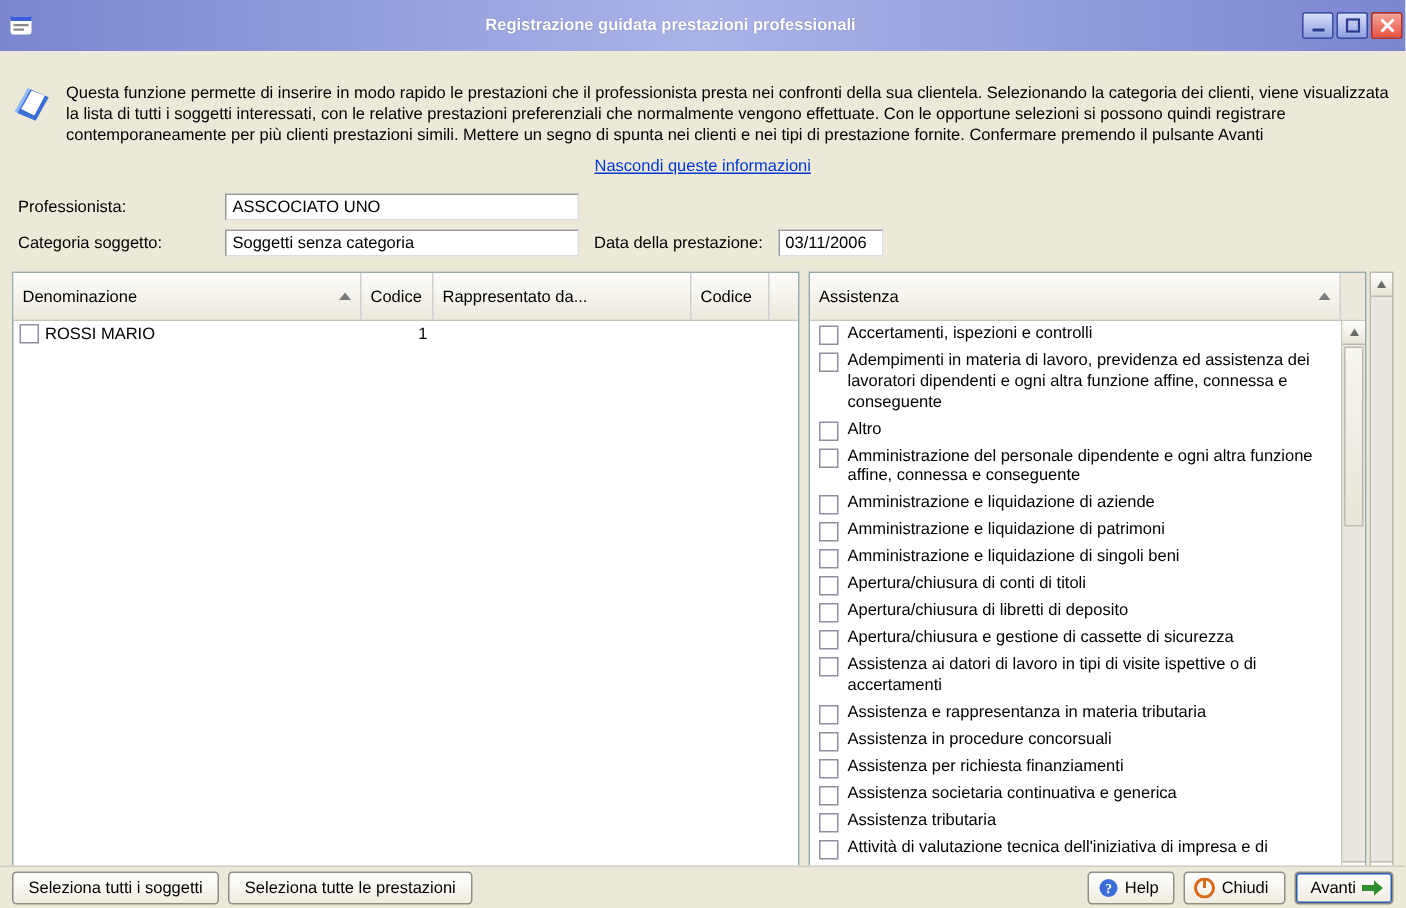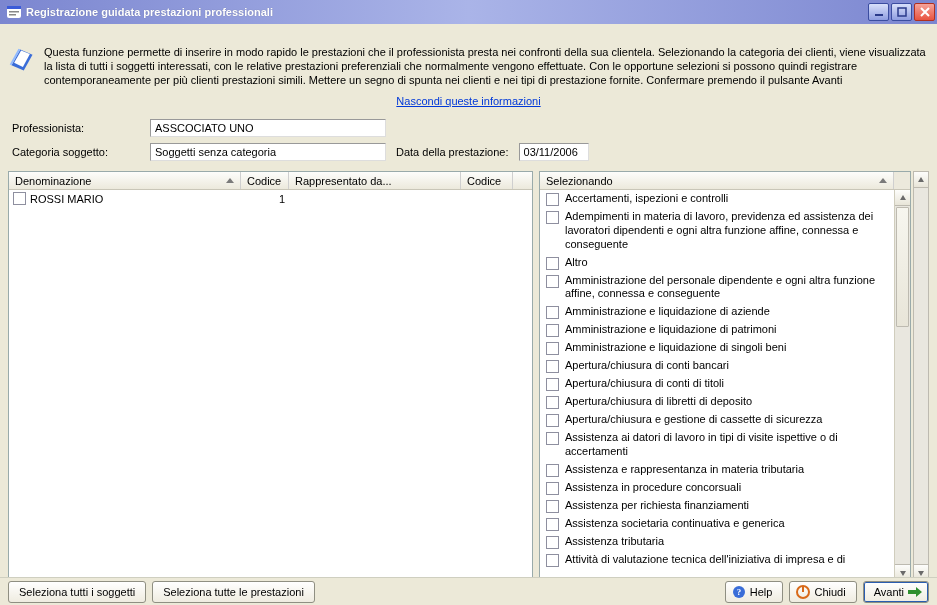--- a/index.html
+++ b/index.html
@@ -1,20 +1,20 @@
 <!DOCTYPE html>
 <html><head>
 <meta charset="utf-8">
 <style>
   * { box-sizing: border-box; }
   html, body { margin: 0; padding: 0; height: 100%; font-family: Tahoma, Arial, sans-serif; font-size: 11px; color: #000; }
   body { background: #ece9d8; width: 937px; height: 605px; overflow: hidden; position: relative; }
 
   
-  .titlebar { height: 24px; background: linear-gradient(to right, #7b86d0, #aab4e8 50%, #7b86d0); display: flex; align-items: center; padding: 0 2px 0 6px; font-weight: bold; color: #fff; }
+  .titlebar { height: 34px; background: linear-gradient(to right, #7b86d0, #aab4e8 50%, #7b86d0); display: flex; align-items: center; padding: 0 2px 0 6px; font-weight: bold; color: #fff; text-align: center; }
   .titlebar .app-icon { width: 16px; height: 16px; margin-right: 4px; display:inline-flex; align-items:center; justify-content:center; }
   .titlebar .title-text { flex: 1; text-shadow: 0 0 1px rgba(0,0,0,.3); }
   .titlebar .win-buttons { display: flex; gap: 2px; }
   .titlebar .win-btn { width: 21px; height: 18px; border: 1px solid #3b4da0; background: linear-gradient(#d8e0fa,#8f9de0); border-radius: 2px; display:flex; align-items:center; justify-content:center; color:#2a3a8a; }
   .titlebar .win-btn.close { background: linear-gradient(#f6a39a,#e8533f); border-color:#b03020; color:#5b1008; }
   .titlebar .win-btn svg { display:block; }
 
   
   .banner { display:flex; padding: 22px 10px 2px 8px; gap: 8px; }
   .banner .banner-icon { width: 28px; height: 28px; flex: none; }
@@ -37,21 +37,21 @@
   
   .split { display:flex; padding: 0 8px; height: 410px; gap: 6px; }
   .left-pane { width: 525px; display:flex; flex-direction:column; background:#fff; border:1px solid #9aa; }
   .right-wrap { flex:1; display:flex; gap:2px; }
   .right-pane { flex:1; display:flex; flex-direction:column; background:#fff; border:1px solid #9aa; }
   .outer-scroll { width: 16px; background:#e9e7df; border:1px solid #bdbab0; display:flex; flex-direction:column; }
   .outer-scroll .sb-btn { height:16px; background: linear-gradient(#fdfdfb,#e8e5d8); border-bottom:1px solid #bdbab0; display:flex; align-items:center; justify-content:center; color:#6a6a6a; }
   .outer-scroll .sb-btn.bottom { border-top:1px solid #bdbab0; border-bottom:none; margin-top:auto; }
 
   
-  .col-headers { height: 18px; display:flex; background: linear-gradient(#fdfdfb,#ece9dc); border-bottom:1px solid #c9c6b8; user-select:none; }
+  .col-headers { height: 32px; display:flex; background: linear-gradient(#fdfdfb,#ece9dc); border-bottom:1px solid #c9c6b8; user-select:none; }
   .col-headers .ch { border-right:1px solid #cfcfcf; padding: 2px 6px; display:flex; align-items:center; gap:4px; white-space:nowrap; }
   .col-headers .ch.sorted::after { content:""; width:0; height:0; border-left:4px solid transparent; border-right:4px solid transparent; border-bottom:5px solid #7a7a7a; margin-left:auto; }
   .ch.denom { width: 232px; }
   .ch.codice1 { width: 48px; }
   .ch.rappr { width: 172px; }
   .ch.codice2 { width: 52px; }
   .ch.filler { flex:1; border-right:none; }
   .ch.prest { flex:1; }
   .ch.r-scroll-gap { width:16px; border-right:none; background:#ece9dc; }
 
@@ -167,21 +167,21 @@
           <div class="cell codice1">1</div>
           <div class="cell rappr"></div>
           <div class="cell codice2"></div>
         </div>
       </div>
   </div>
 
   <div class="right-wrap">
     <div class="right-pane">
       <div class="col-headers">
-        <div class="ch prest sorted" style="justify-content:center">Selezionando</div>
+        <div class="ch prest sorted" style="justify-content:center">Assistenza</div>
         <div class="ch r-scroll-gap"></div>
       </div>
       <div class="right-body">
         <div class="right-rows" id="right-rows">
             <div class="prest-row">
               <span class="chk"></span>
               <span class="ptxt">Accertamenti, ispezioni e controlli</span>
             </div>
             <div class="prest-row">
               <span class="chk"></span>
@@ -199,24 +199,20 @@
               <span class="chk"></span>
               <span class="ptxt">Amministrazione e liquidazione di aziende</span>
             </div>
             <div class="prest-row">
               <span class="chk"></span>
               <span class="ptxt">Amministrazione e liquidazione di patrimoni</span>
             </div>
             <div class="prest-row">
               <span class="chk"></span>
               <span class="ptxt">Amministrazione e liquidazione di singoli beni</span>
-            </div>
-            <div class="prest-row">
-              <span class="chk"></span>
-              <span class="ptxt">Apertura/chiusura di conti bancari</span>
             </div>
             <div class="prest-row">
               <span class="chk"></span>
               <span class="ptxt">Apertura/chiusura di conti di titoli</span>
             </div>
             <div class="prest-row">
               <span class="chk"></span>
               <span class="ptxt">Apertura/chiusura di libretti di deposito</span>
             </div>
             <div class="prest-row">

